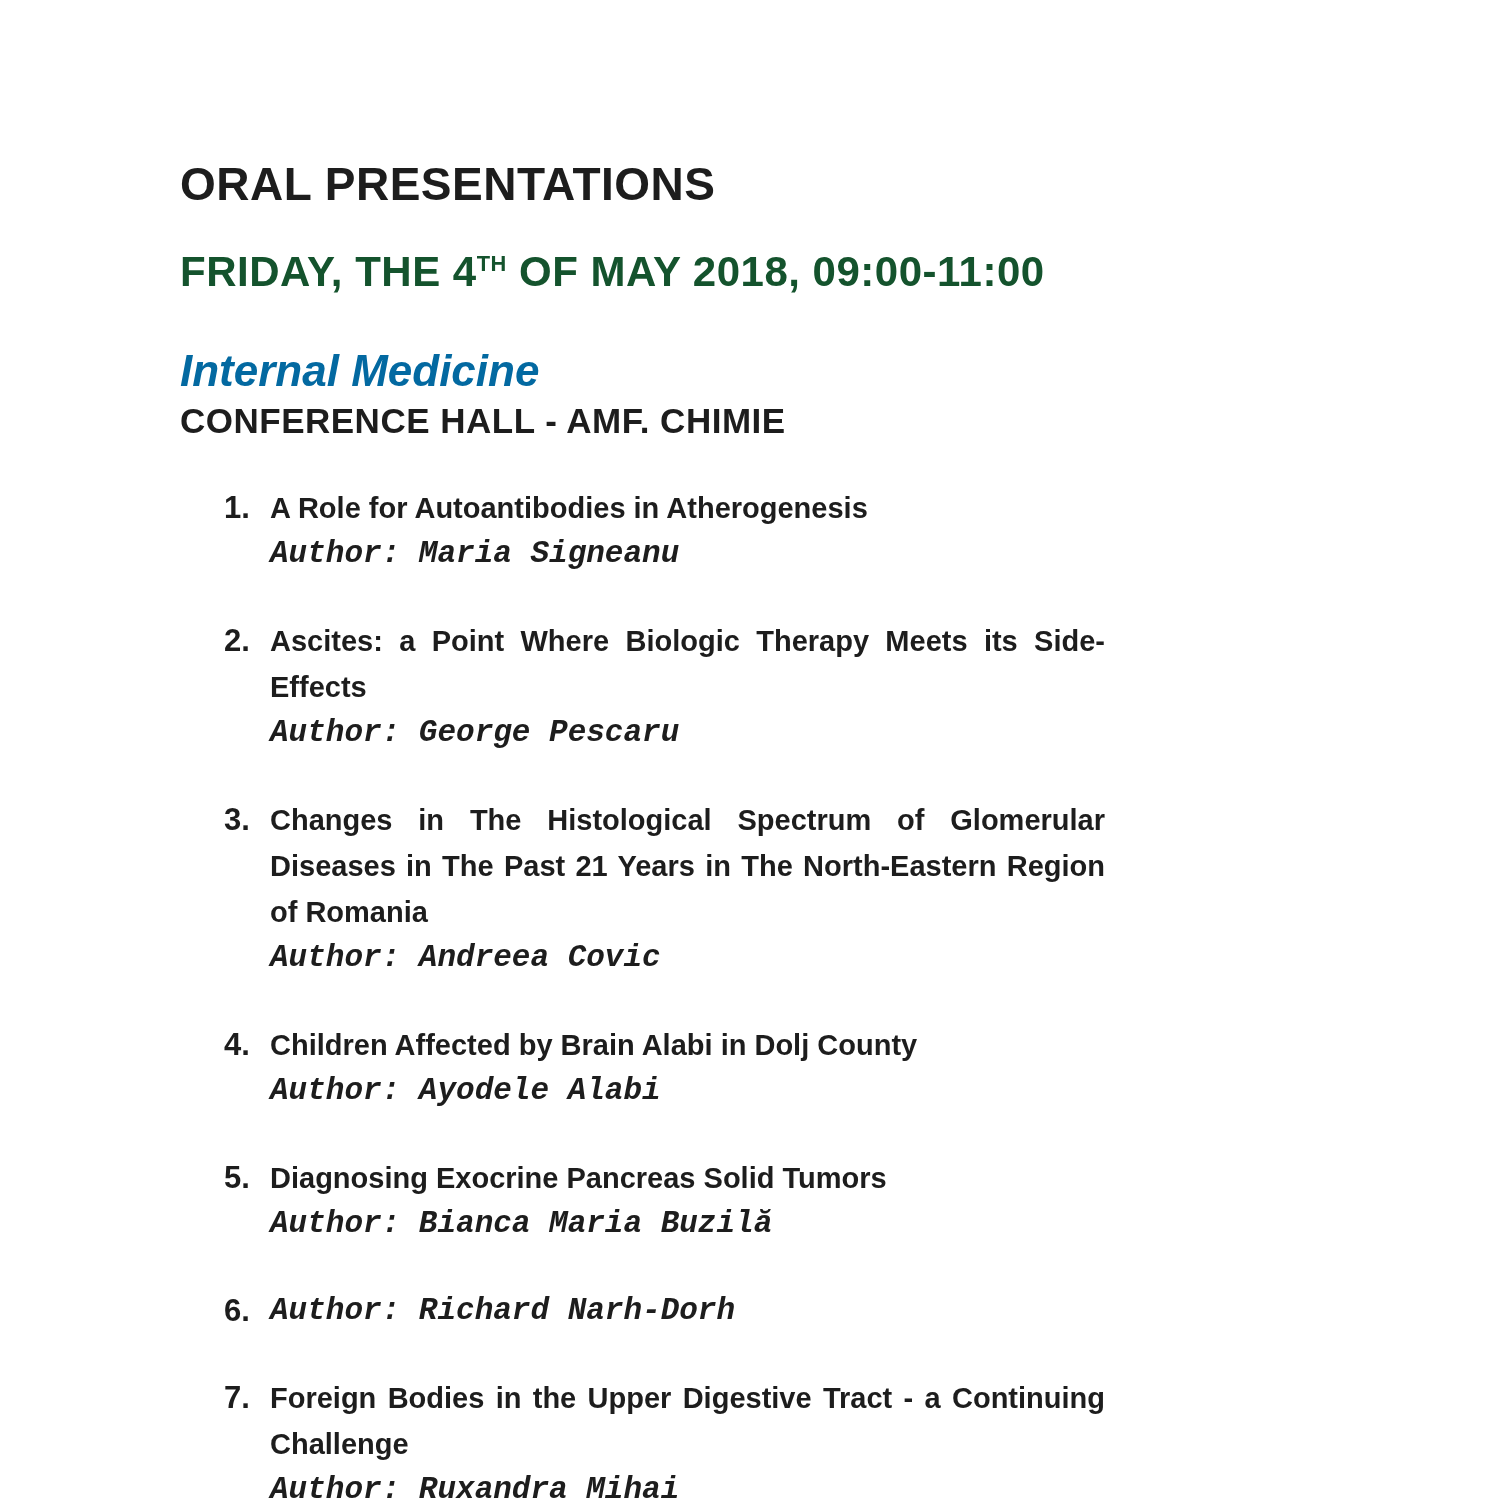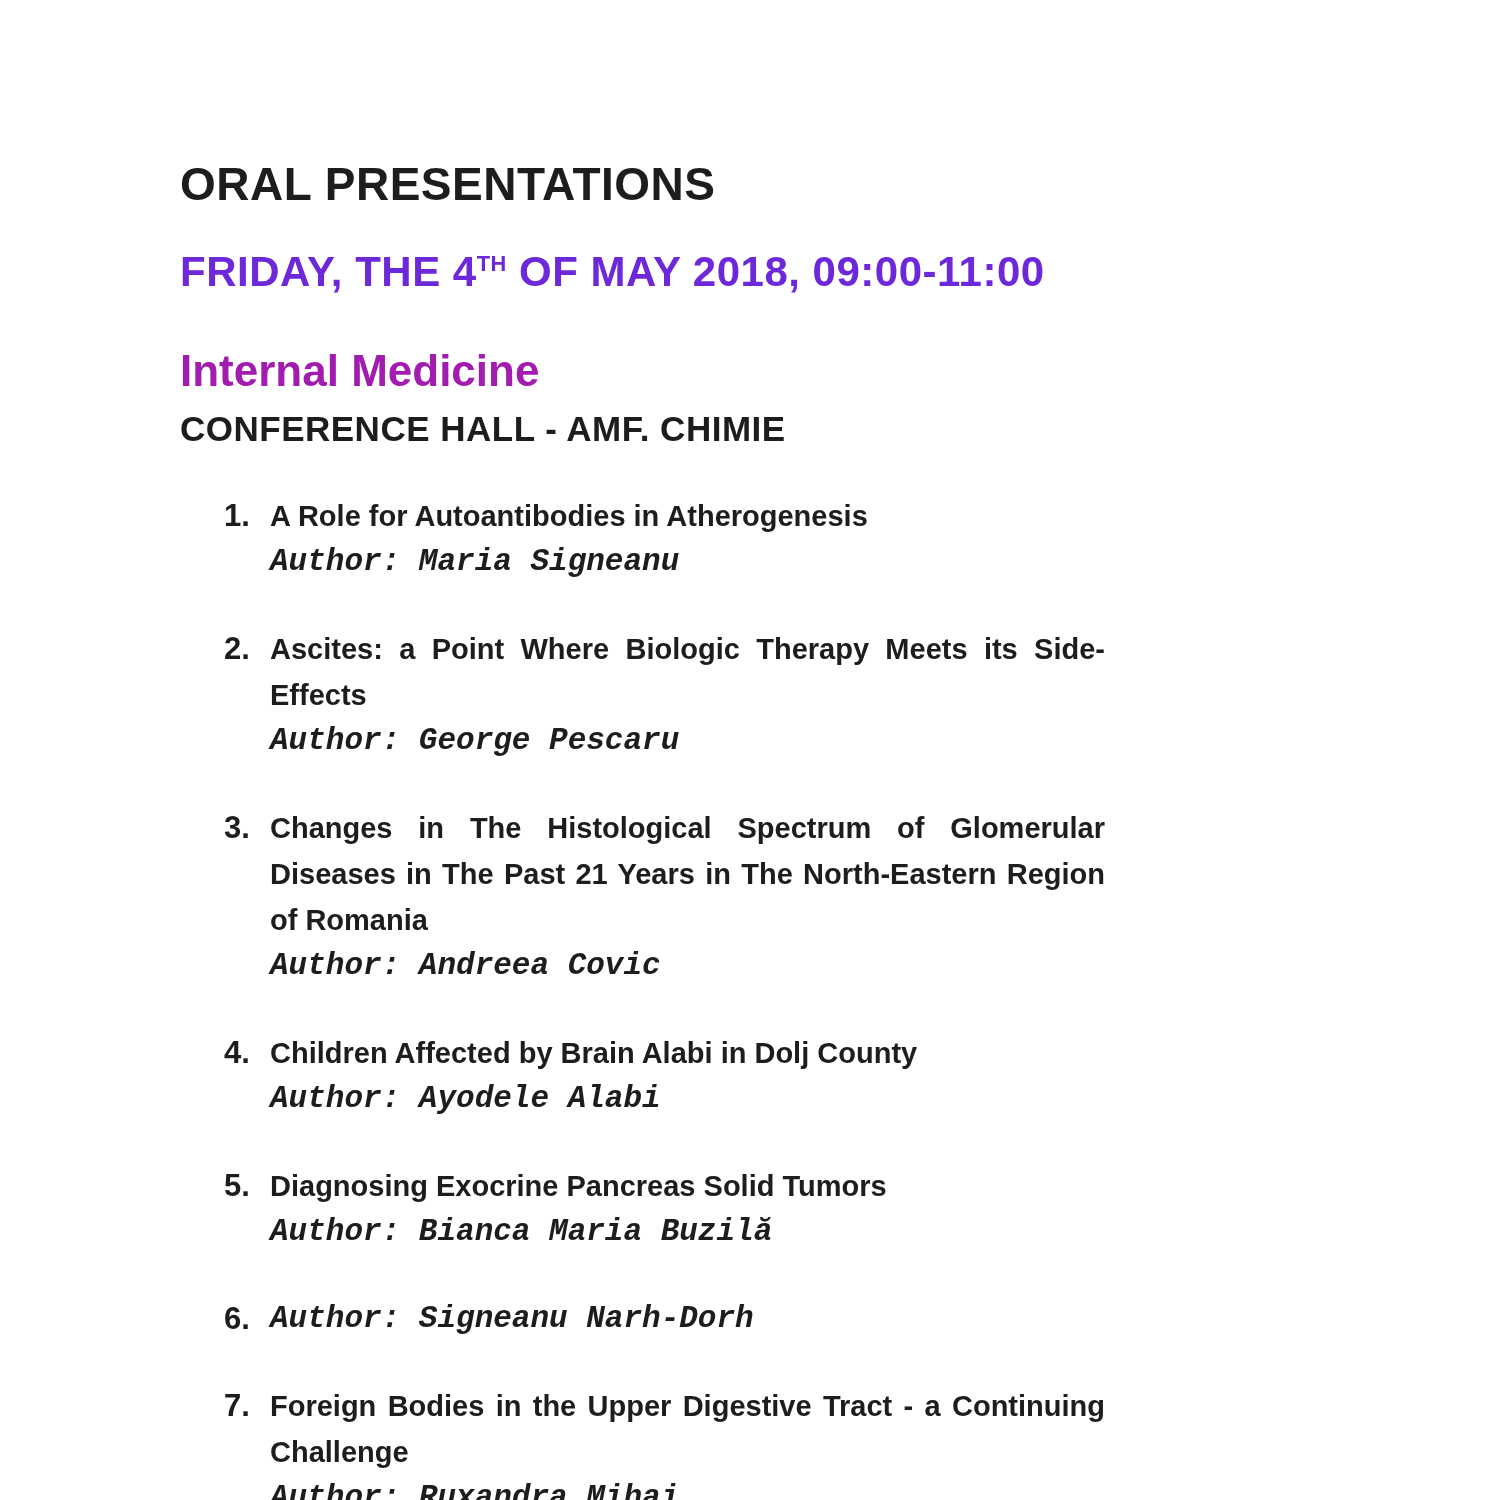--- a/index.html
+++ b/index.html
@@ -21,37 +21,38 @@
     font-size: 46px;
     font-weight: 700;
     letter-spacing: 0.5px;
     color: #1d1d1d;
     margin-bottom: 42px;
     line-height: 1.05;
   }
   .session-heading {
     font-size: 42px;
     font-weight: 700;
-    color: #6d28d9;
+    color: #14532d;
     margin-bottom: 52px;
     line-height: 1.05;
     letter-spacing: 0.5px;
     white-space: nowrap;
   }
   .session-heading sup {
     font-size: 0.52em;
     vertical-align: super;
     line-height: 0;
   }
   .track-name {
     font-size: 44px;
     font-weight: 700;
-    color: #a21caf;
+    font-style: italic;
+    color: #0369a1;
     line-height: 1.15;
-    margin-bottom: 12px;
+    margin-bottom: 4px;
   }
   .track-venue {
     font-size: 35px;
     font-weight: 700;
     color: #1d1d1d;
     letter-spacing: 0.5px;
     margin-bottom: 44px;
   }
   .presentation-list {
     list-style: none;
@@ -140,21 +141,21 @@
       <span class="presentation-number">5.</span>
       <div class="presentation-body">
         <div class="presentation-title">Diagnosing Exocrine Pancreas Solid Tumors</div>
         <div class="presentation-author">Author: Bianca Maria Buzilă</div>
       </div>
     </li>
 
     <li class="presentation-item">
       <span class="presentation-number">6.</span>
       <div class="presentation-body">
-        <div class="presentation-author">Author: Signeanu Narh-Dorh</div>
+        <div class="presentation-author">Author: Richard Narh-Dorh</div>
       </div>
     </li>
 
     <li class="presentation-item">
       <span class="presentation-number">7.</span>
       <div class="presentation-body">
         <div class="presentation-title">Foreign Bodies in the Upper Digestive Tract - a Continuing Challenge</div>
         <div class="presentation-author">Author: Ruxandra Mihai</div>
       </div>
     </li>

